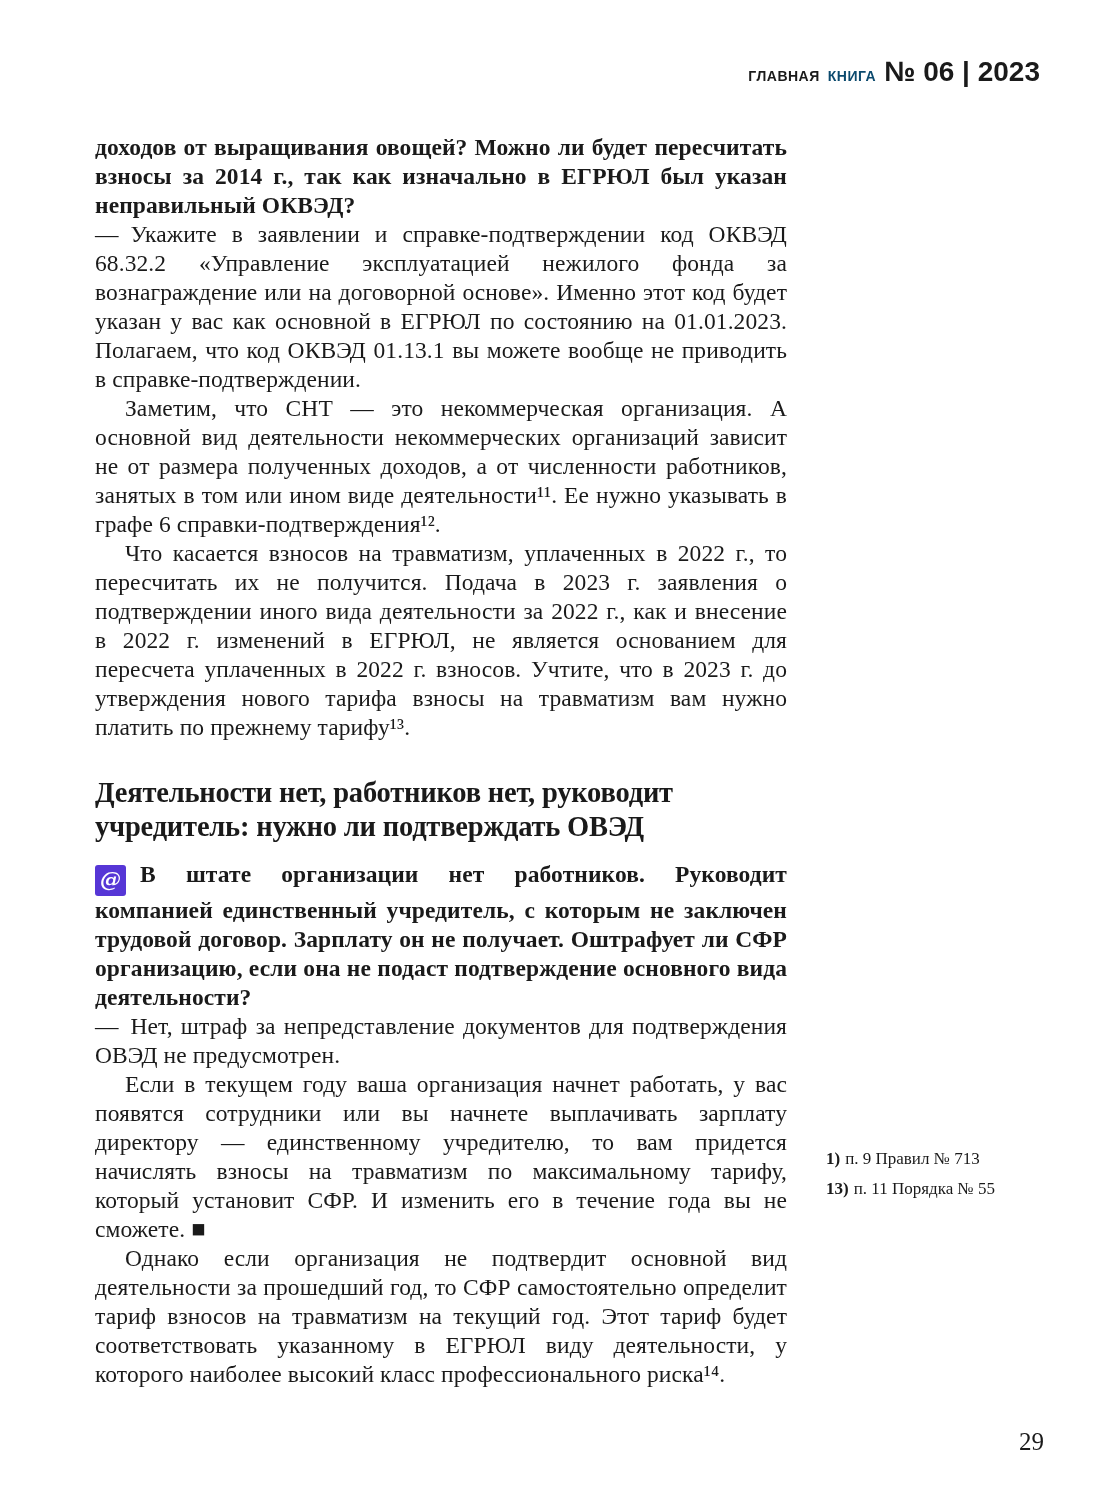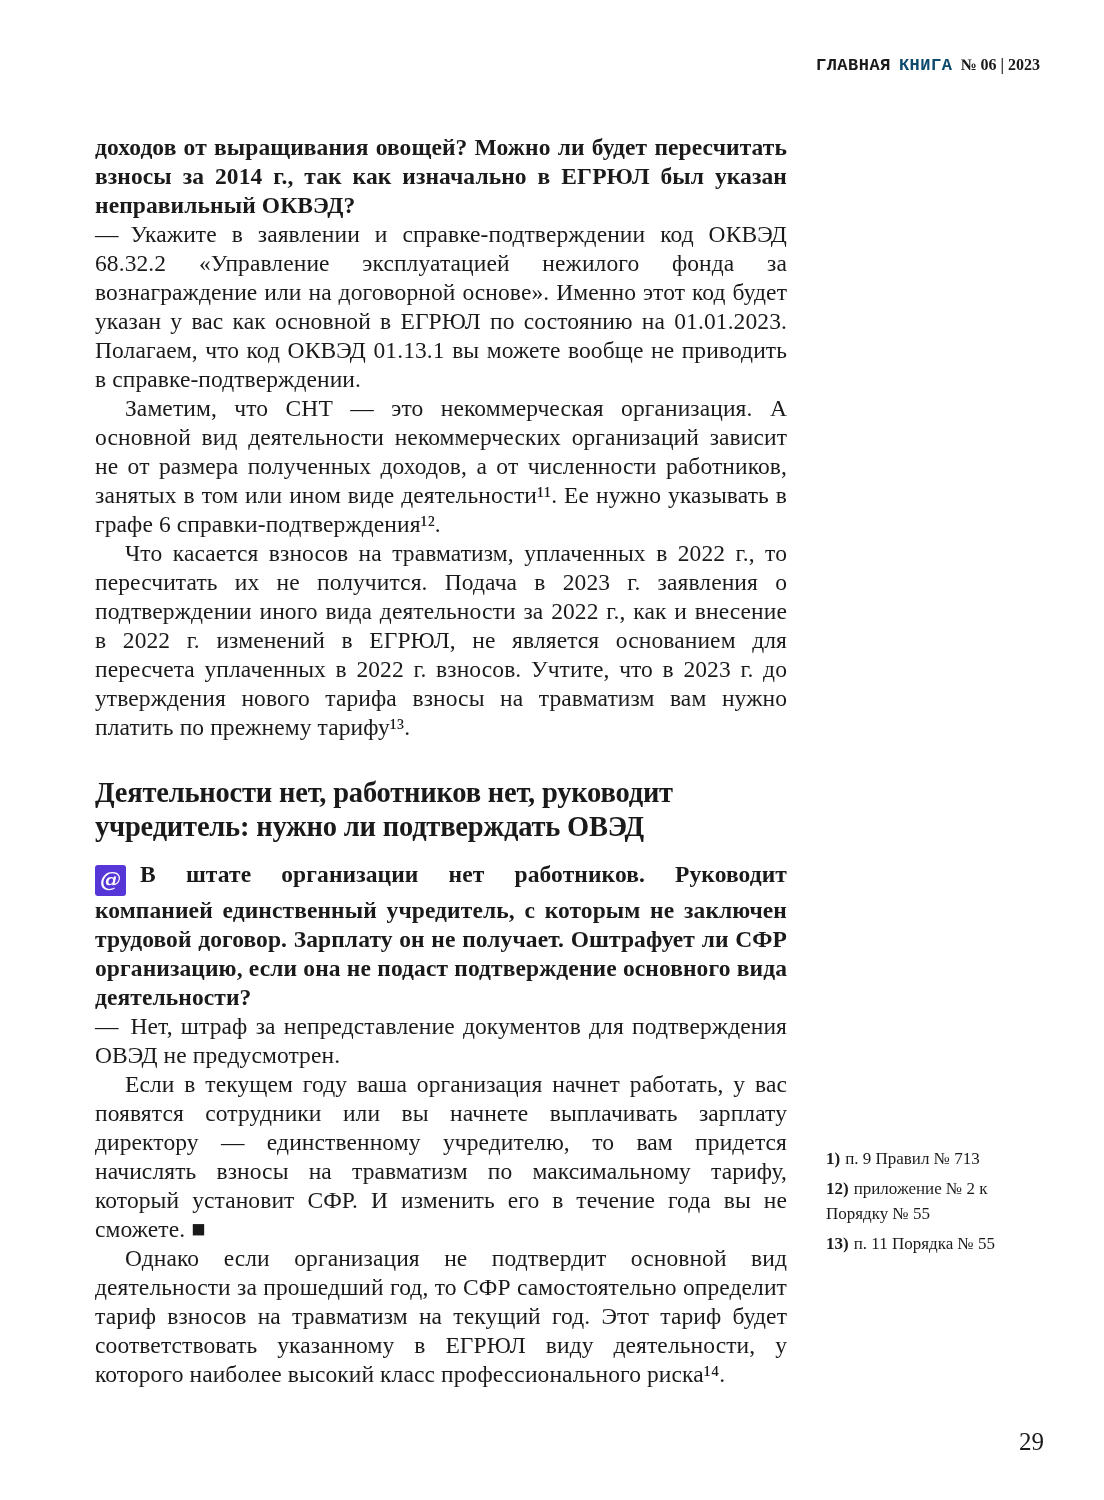--- a/index.html
+++ b/index.html
@@ -12,26 +12,26 @@
     color:#1a1a1a;
   }
 
   
   .page-header {
     position:absolute; top:56px; right:64px;
     display:flex; align-items:baseline; gap:8px;
     white-space:nowrap;
   }
   .brand {
-    font-family:Liberation Mono, monospace;
-    font-weight:bold; font-size:17px; letter-spacing:0.5px;
+    font-family:Liberation Sans, sans-serif;
+    font-weight:bold; font-size:14px; letter-spacing:0.5px;
   }
   .issue {
-    font-family:Liberation Serif, serif;
-    font-weight:bold; font-size:16px;
+    font-family:Liberation Sans, sans-serif;
+    font-weight:bold; font-size:28px;
   }
 
   
   .main-col {
     position:absolute; left:95px; top:133px; width:692px;
     font-size:23.5px; line-height:29px;
     text-align:justify;
     letter-spacing:0.1px;
   }
   .para { margin:0; }
@@ -95,20 +95,17 @@
   <p class="para">— Нет, штраф за непредставление документов для подтверждения ОВЭД не предусмотрен.</p>
   <p class="para para-indent">Если в текущем году ваша организация начнет работать, у вас появятся сотрудники или вы начнете выплачивать зарплату директору — единственному учредителю, то вам придется начислять взносы на травматизм по максимальному тарифу, который установит СФР. И изменить его в течение года вы не сможете. ■</p>
   <p class="para para-indent">Однако если организация не подтвердит основной вид деятельности за прошедший год, то СФР самостоятельно определит тариф взносов на травматизм на текущий год. Этот тариф будет соответствовать указанному в ЕГРЮЛ виду деятельности, у которого наиболее высокий класс профессионального риска¹⁴.</p>
 </div>
 
 <div class="footnotes">
   <div class="footnote">
     <span class="fn-num">1)</span><span class="fn-text">п. 9 Правил № 713</span>
   </div>
   <div class="footnote">
-    <span class="fn-num">12)</span><span class="fn-text">приложение № 2 к Порядку № 55</span>
-  </div>
-  <div class="footnote">
     <span class="fn-num">13)</span><span class="fn-text">п. 11 Порядка № 55</span>
   </div>
 </div>
 
 <div class="page-number">29</div>
 
 </body></html>

